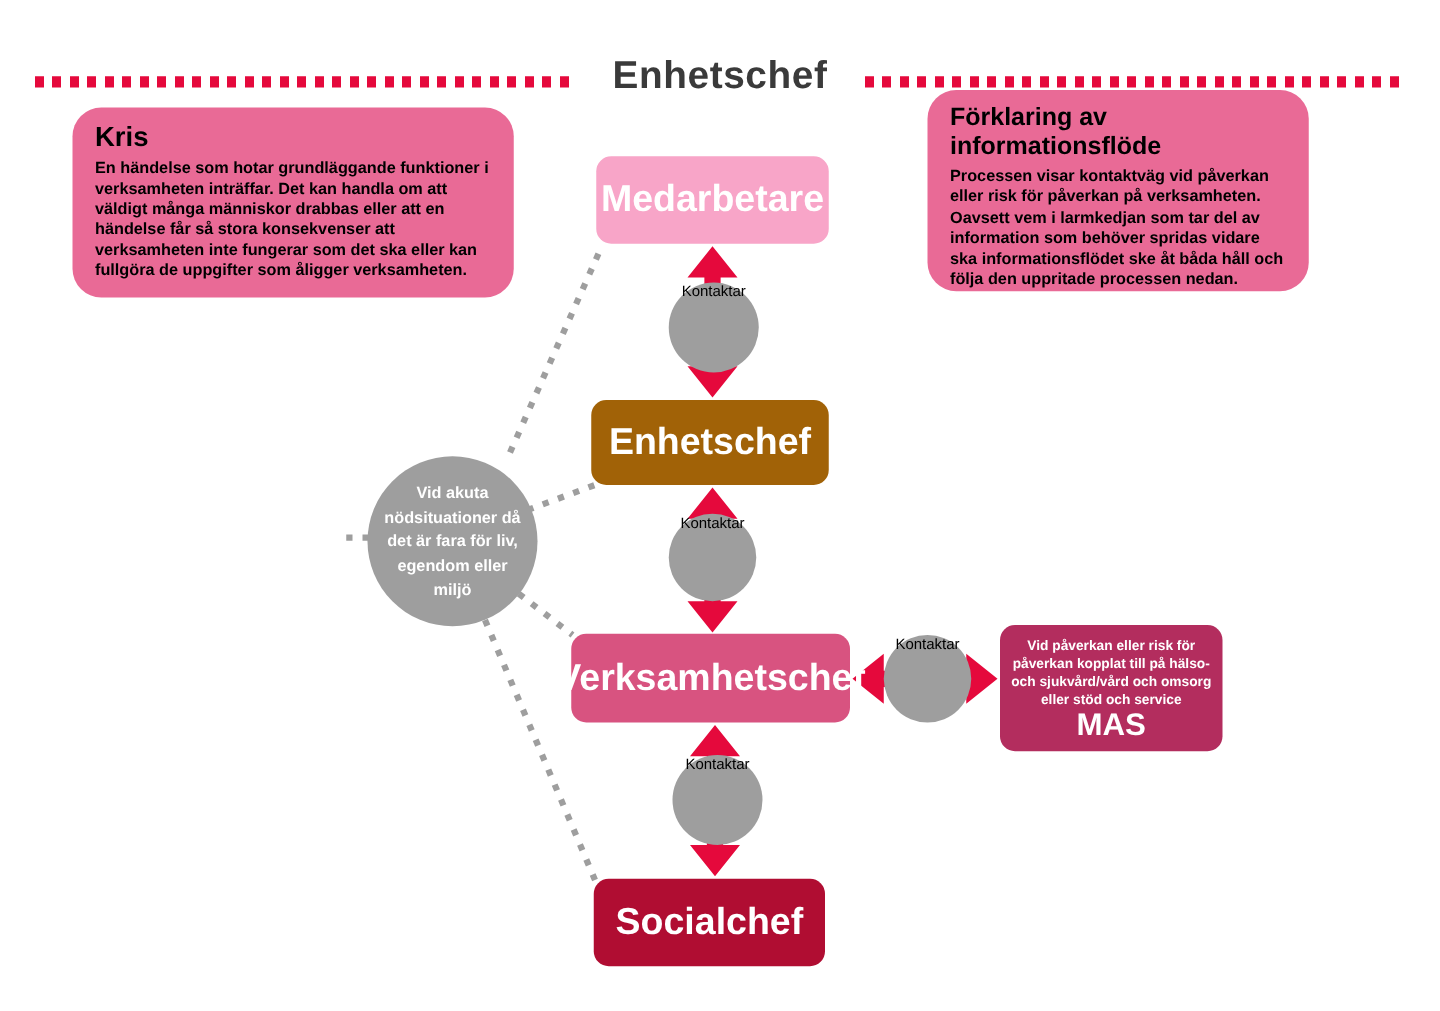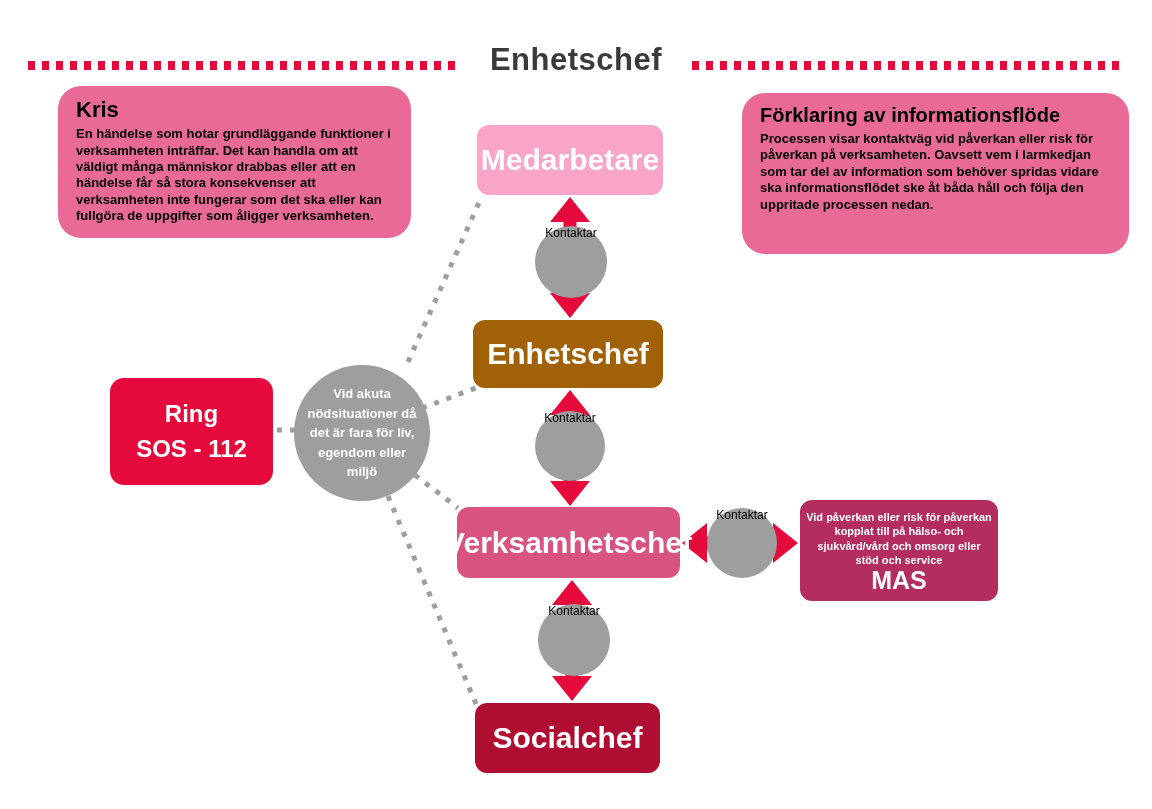--- a/index.html
+++ b/index.html
@@ -19,21 +19,21 @@
   .dotline.left{left:28px}
   .dotline.right{left:692px}
 
   .panel{
     position:absolute;border-radius:23px;background:#e96a96;color:#000000;
     padding:11px 18px;box-sizing:border-box;z-index:2;
   }
   .panel .panel-title{margin:0 0 4px;font-size:22px;font-weight:bold;line-height:1.15;}
   .panel .panel-body{margin:0;font-size:13px;font-weight:bold;line-height:1.26;}
   .panel.kris{left:58px;top:86px;width:353px;height:152px;}
-  .panel.info{left:742px;top:93px;width:387px;height:161px;}
+  .panel.info{left:742px;top:72px;width:305px;height:161px;}
   .panel.info .panel-title{font-size:20px;}
 
   .chainbox{
     position:absolute;border-radius:12px;color:#fff;font-weight:bold;
     display:flex;align-items:center;justify-content:center;font-size:30px;z-index:2;
   }
   .box-medarbetare{left:477px;top:125px;width:186px;height:70px;background:#f8a5c8;}
   .box-enhetschef{left:473px;top:320px;width:190px;height:68px;background:#a16207;}
   .box-verksamhetschef{left:457px;top:507px;width:223px;height:71px;background:#d85380;}
   .box-socialchef{left:475px;top:703px;width:185px;height:70px;background:#b00d32;}
@@ -57,21 +57,21 @@
   }
 
   .sos-box{
     position:absolute;left:110px;top:378px;width:163px;height:107px;
     background:#e5093c;border-radius:14px;color:#fff;font-weight:bold;font-size:24px;
     display:flex;flex-direction:column;align-items:center;justify-content:center;
     line-height:1.45;z-index:2;text-align:center;
   }
 
   .mas-box{
-    position:absolute;left:800px;top:500px;width:198px;height:101px;
+    position:absolute;left:800px;top:500px;width:178px;height:101px;
     background:#b32d5e;border-radius:12px;color:#fff;text-align:center;
     padding:10px 6px 6px;box-sizing:border-box;z-index:2;
   }
   .mas-box .mas-body{font-size:11px;font-weight:bold;line-height:1.3;}
   .mas-box .mas-label{font-size:25px;font-weight:bold;margin-top:1px;line-height:1;}
 
   svg.overlay{position:absolute;left:0;top:0;z-index:1;}
 </style>
 </head>
 <body>
@@ -133,23 +133,19 @@
     <span>Kontaktar</span>
   </div>
   <div class="kcircle kc3">
     <span>Kontaktar</span>
   </div>
 
   <div class="emergency-circle">
     <span>Vid akuta nödsituationer då det är fara för liv, egendom eller miljö</span>
   </div>
 
-  <div class="sos-box">
-    <span>Ring</span>
-    <span>SOS - 112</span>
-  </div>
 
   <div class="mas-box">
     <div class="mas-body">Vid påverkan eller risk för påverkan kopplat till på hälso- och sjukvård/vård och omsorg eller stöd och service</div>
     <div class="mas-label">MAS</div>
   </div>
 
 </div>
 
 </body></html>

